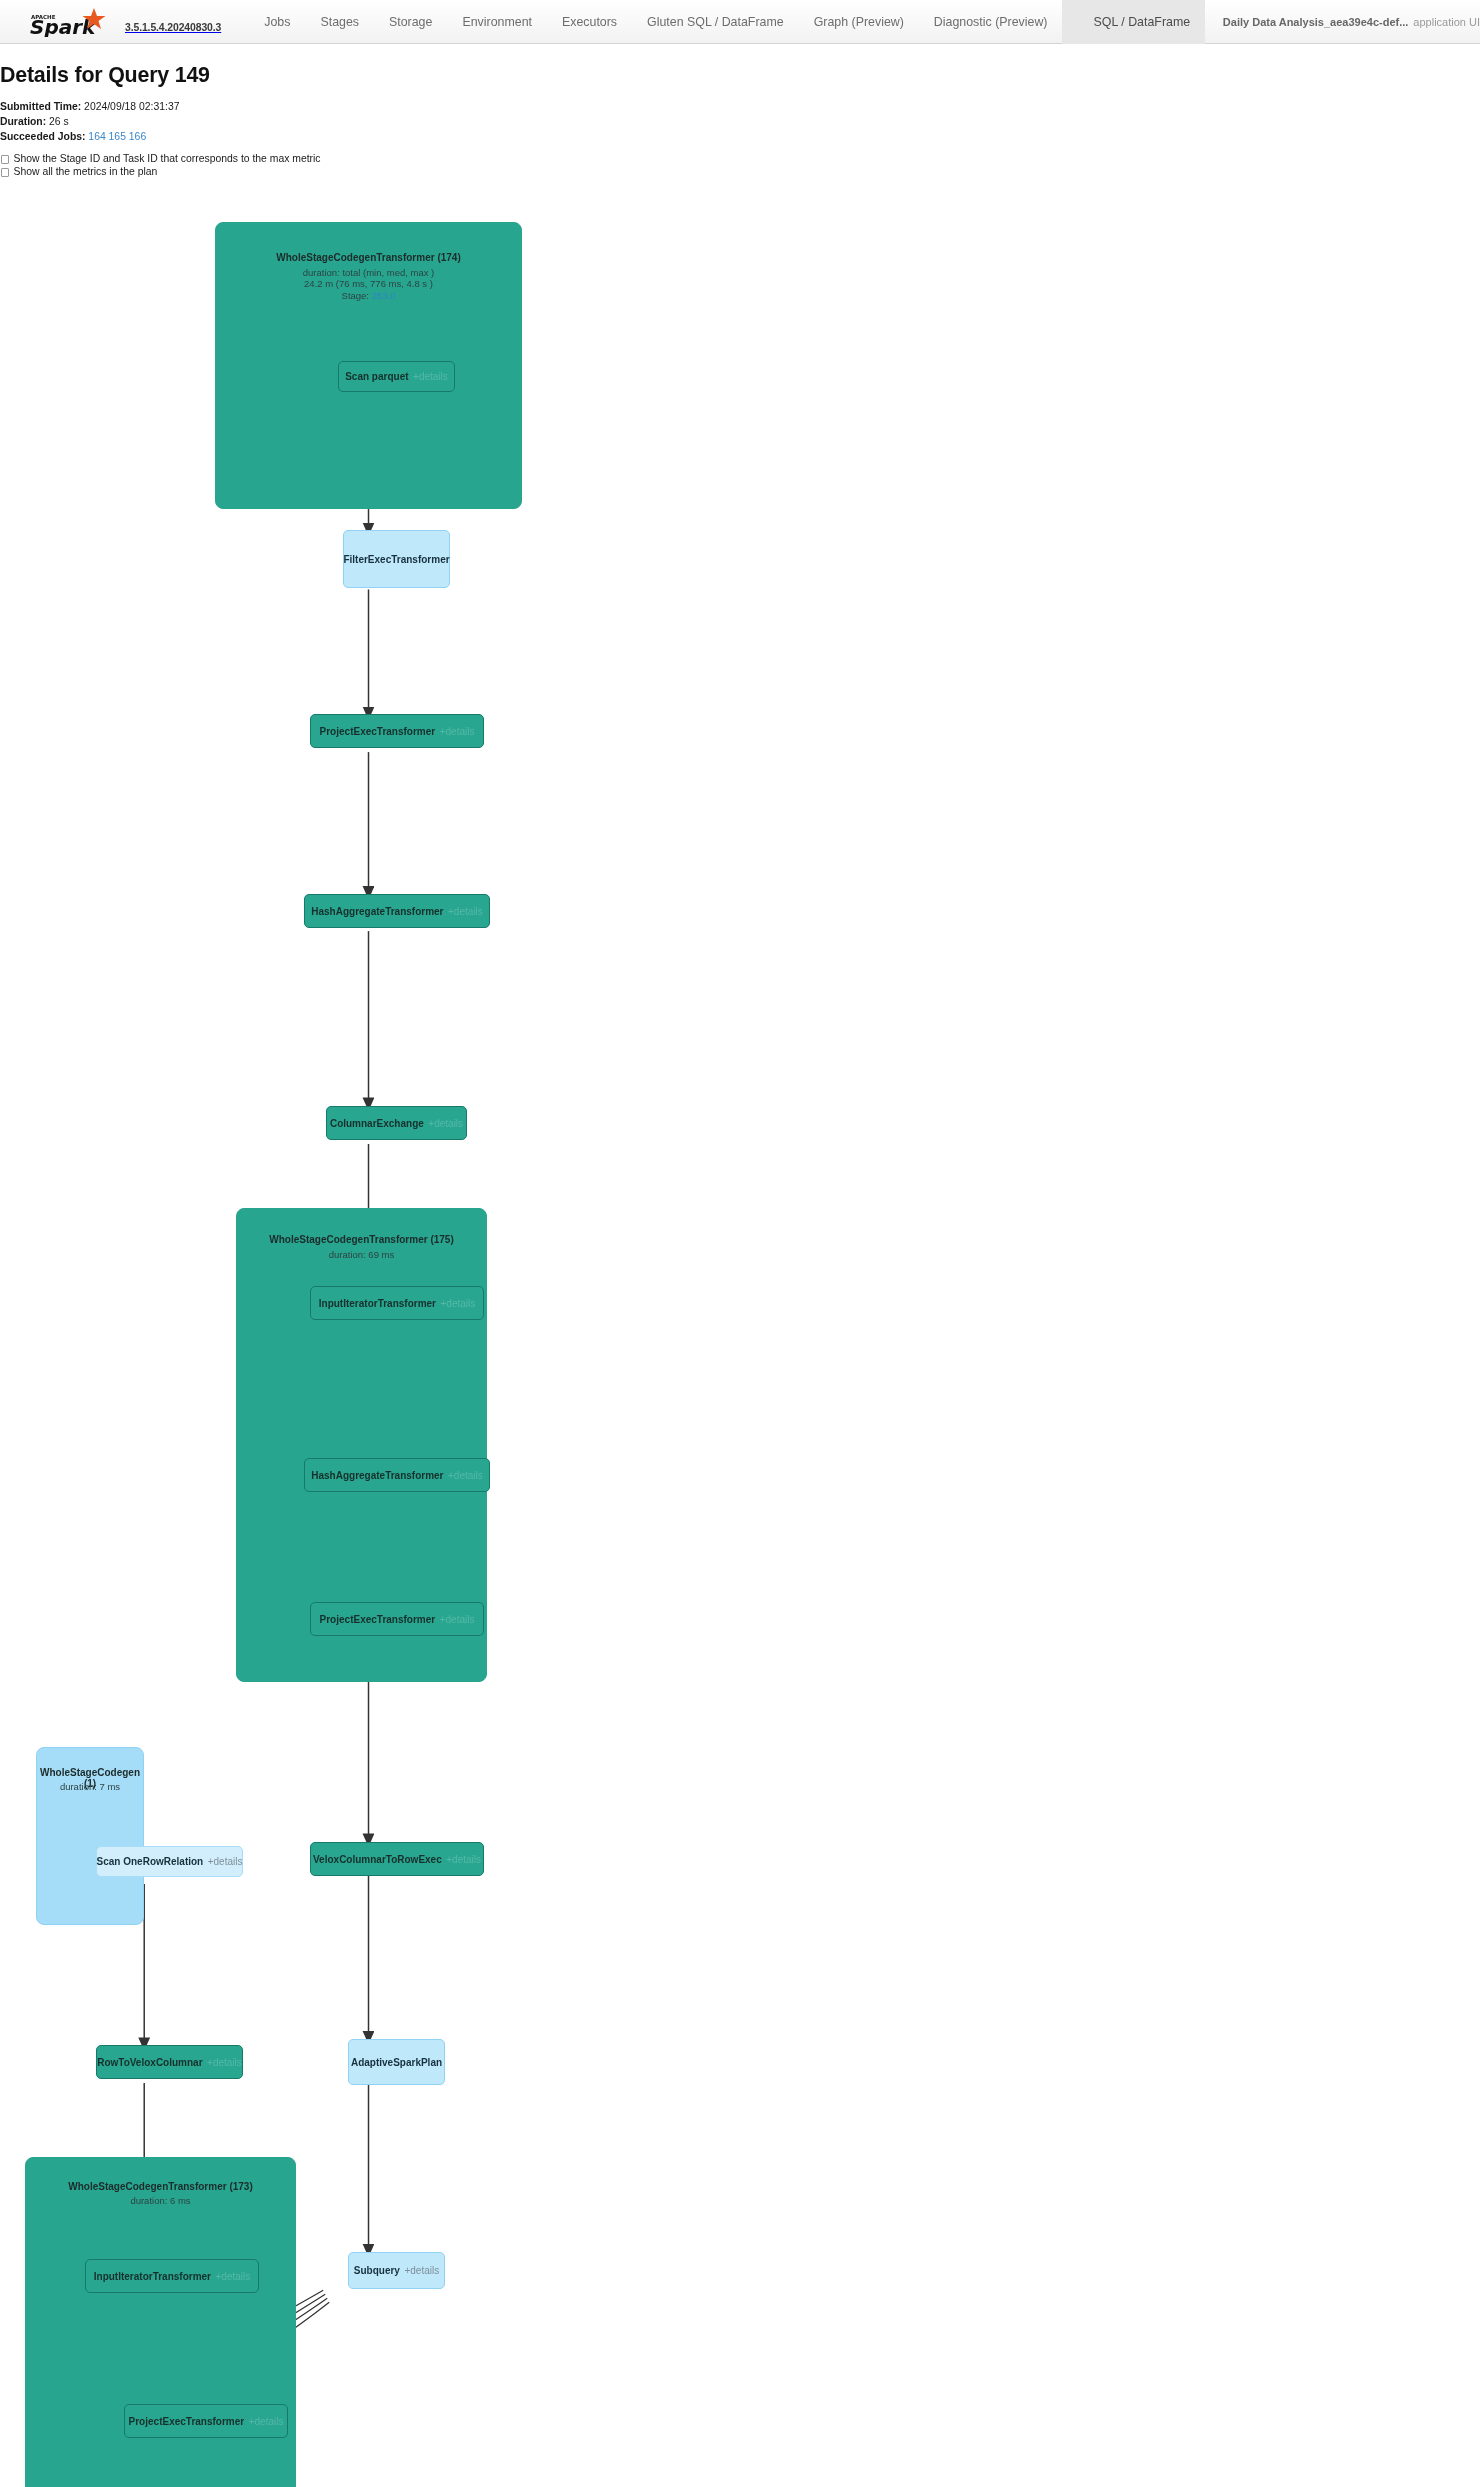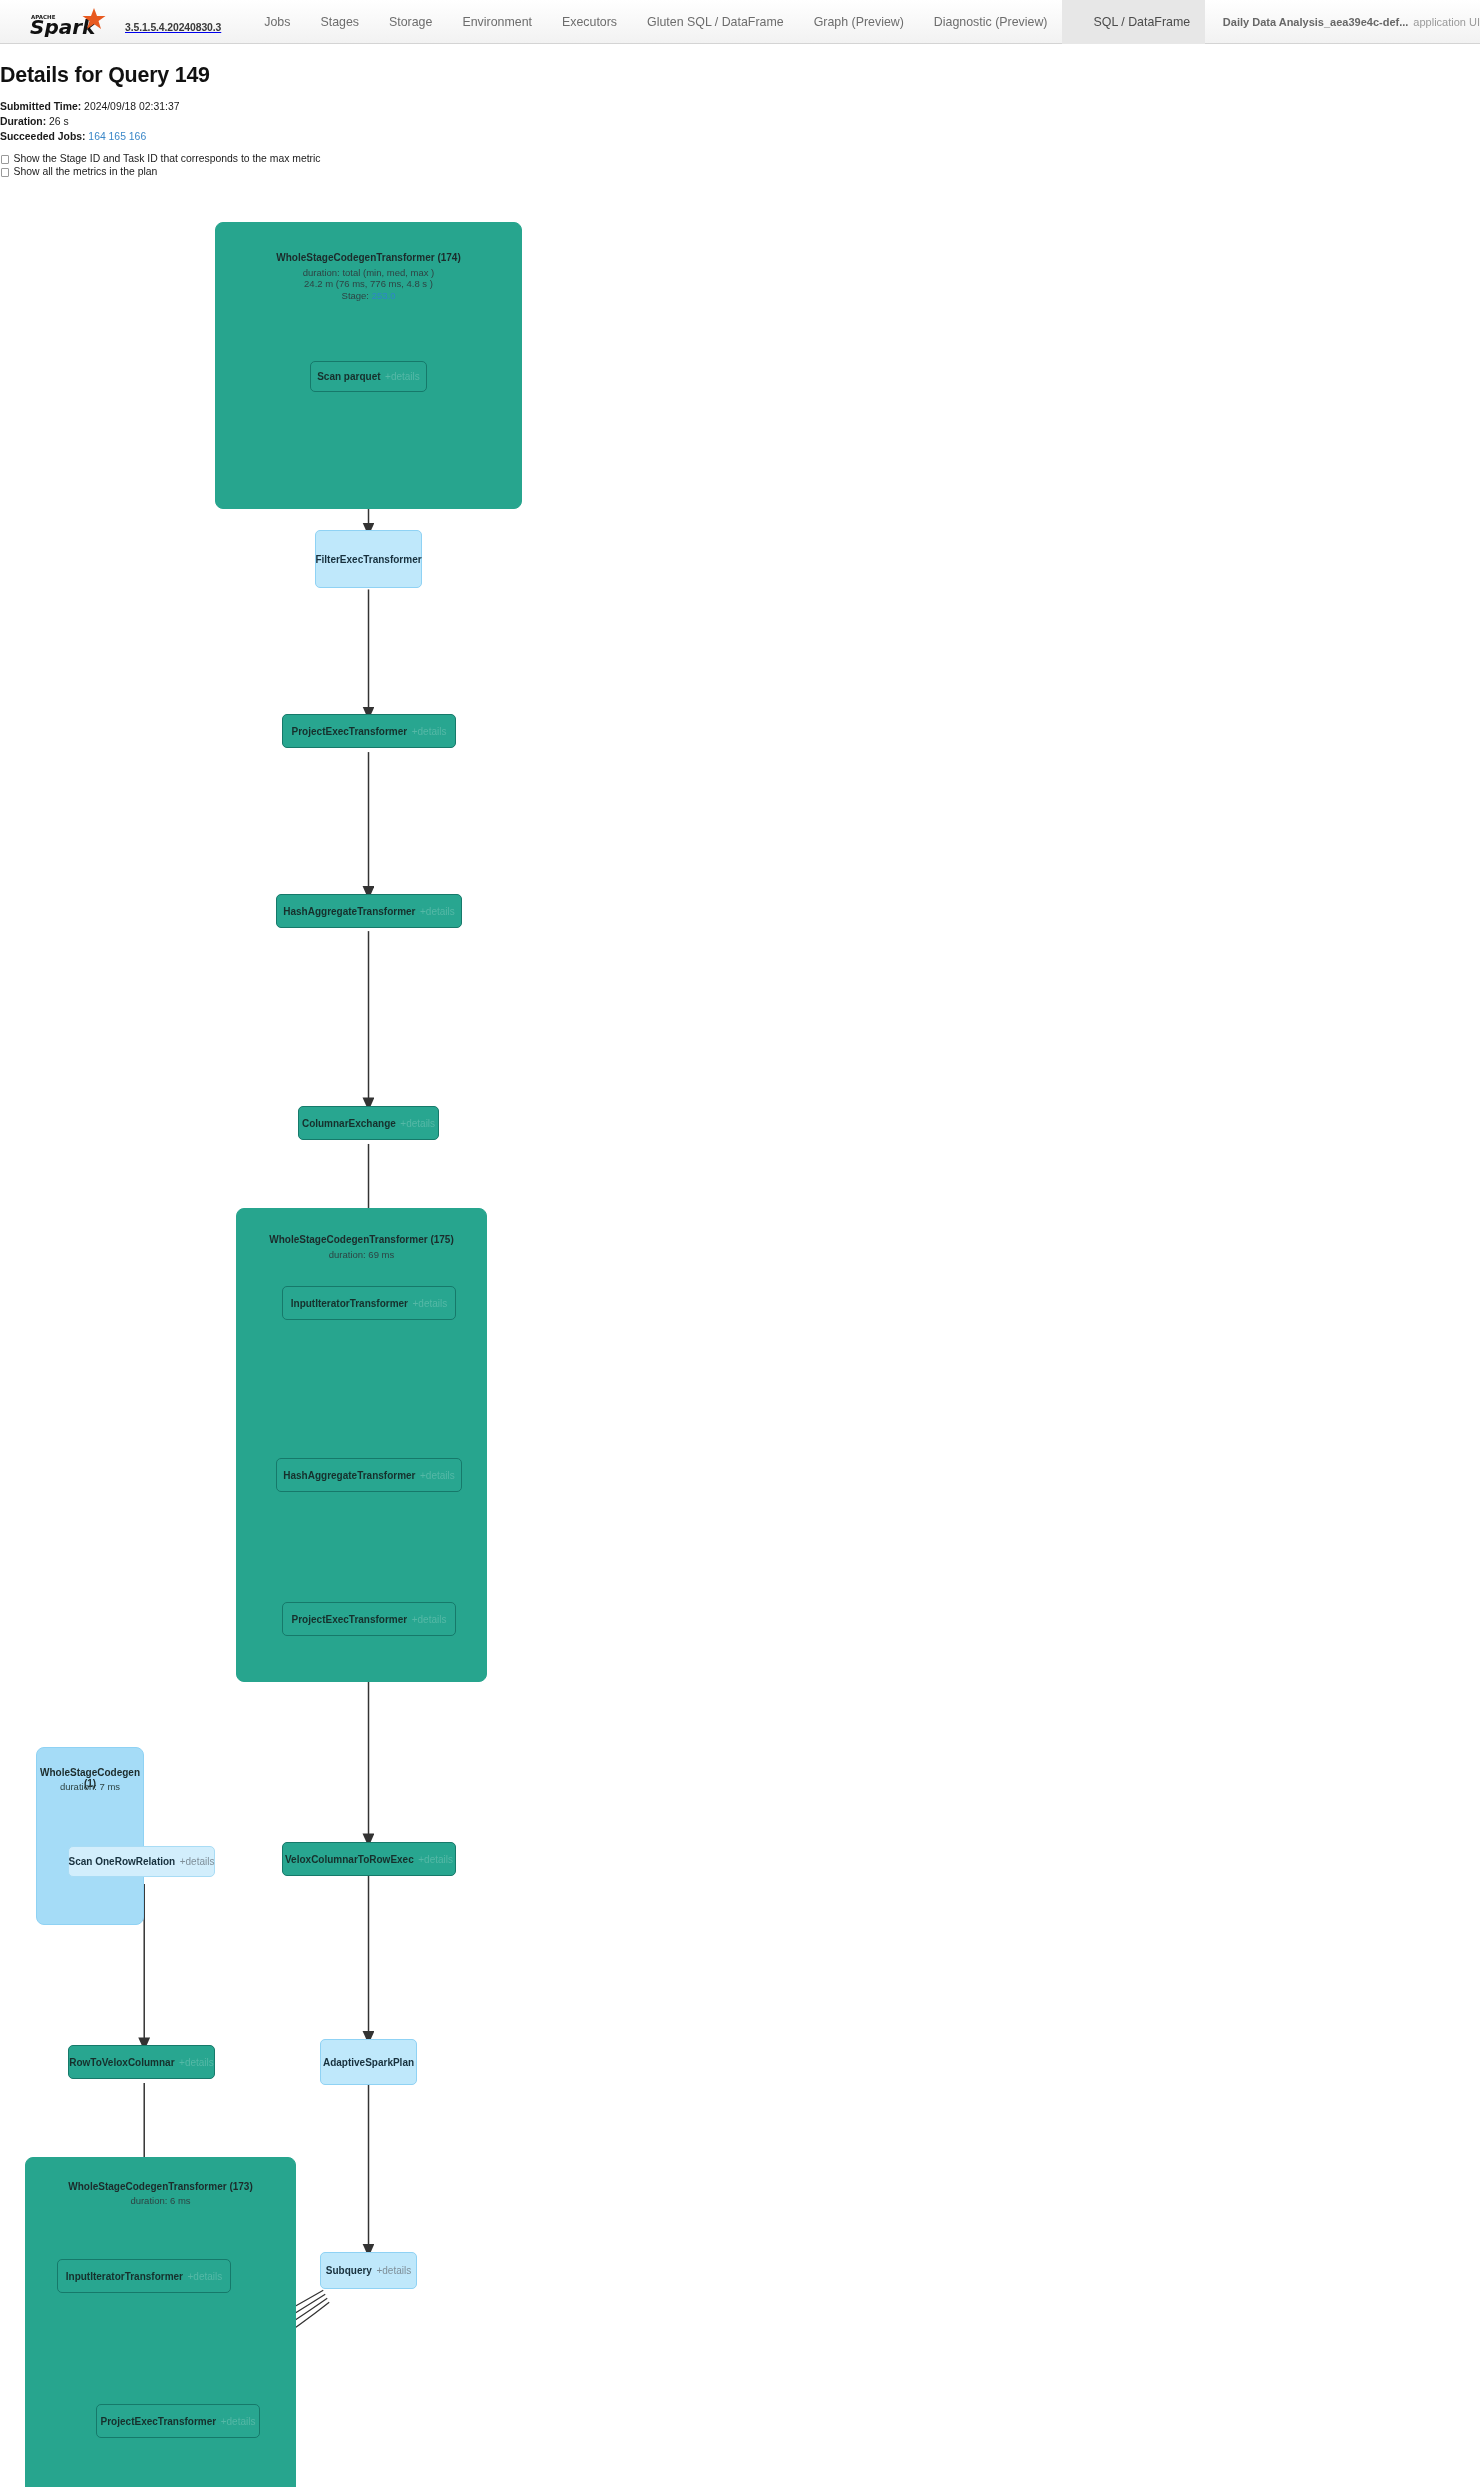--- a/index.html
+++ b/index.html
@@ -51,20 +51,21 @@
 
   
   .graph { position:absolute; left:0; top:0; width:1480px; height:3012px; pointer-events:none; }
   .gnode {
     position:absolute;
     border-radius: 5px;
     display:flex; align-items:center; justify-content:center;
     font-size: 10px; font-weight:bold;
     white-space:nowrap;
     pointer-events:auto;
+    margin-left:28px;
   }
   
   .cluster {
     position:absolute; border-radius: 8px;
     pointer-events:auto;
   }
   .cluster.green { background:#27a58e; border:1px solid #27a58e; }
   .cluster.blue  { background:#a5dcf7; border:1px solid #8fd2f4; }
   .cluster-label {
     position:absolute; left:0; right:0; text-align:center;

